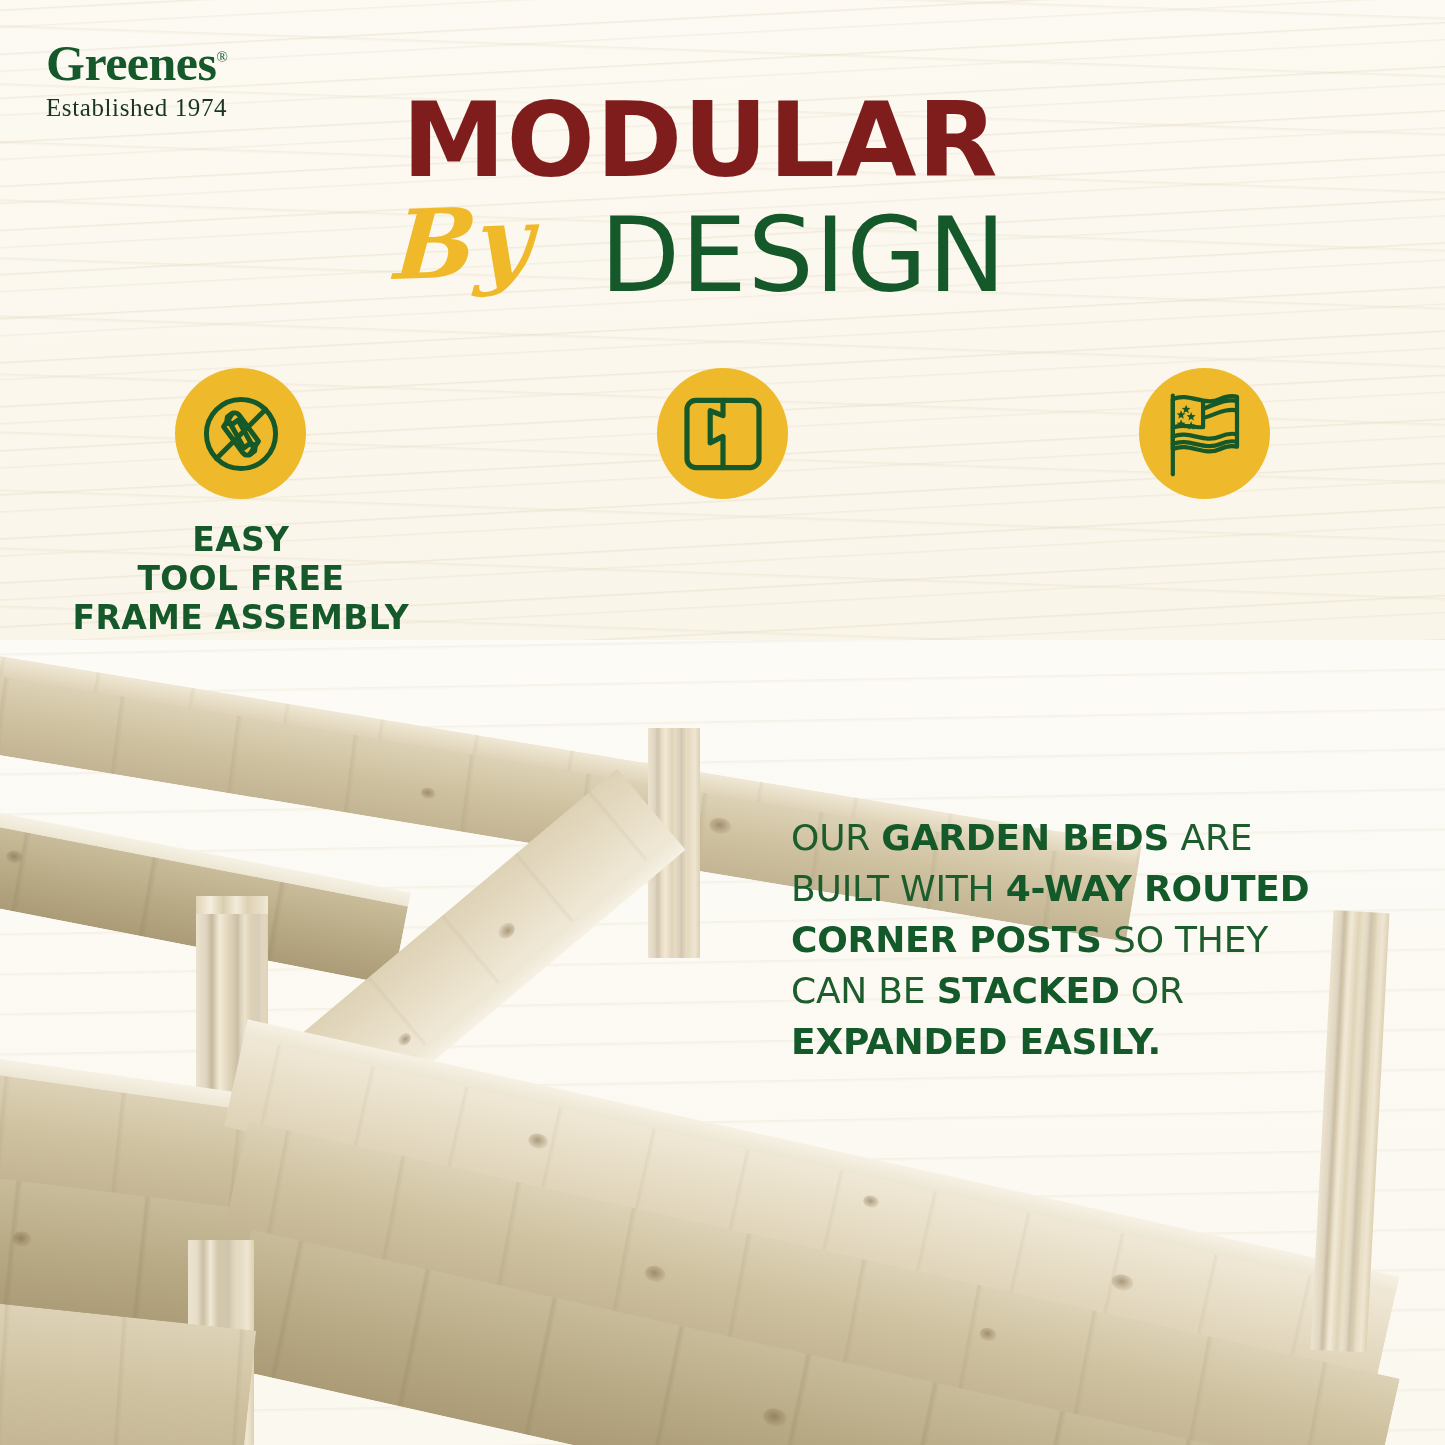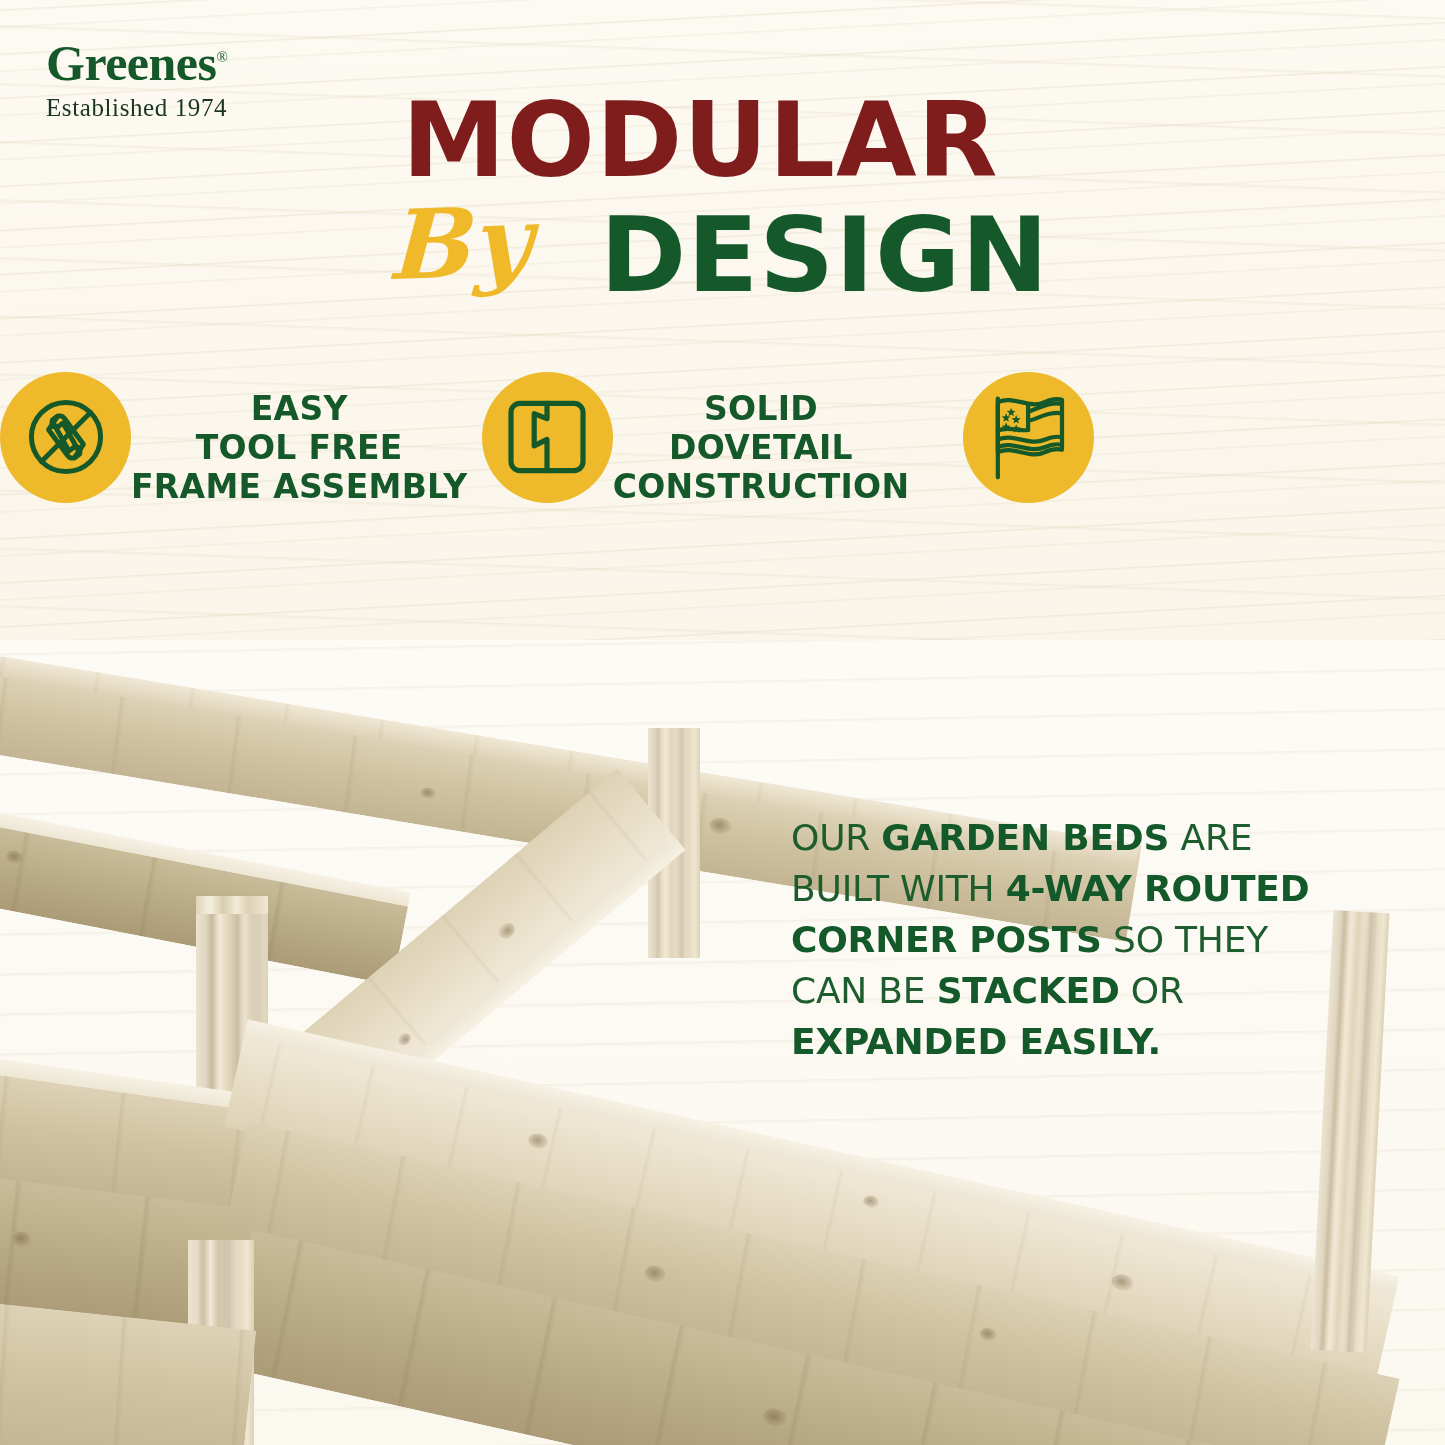--- a/index.html
+++ b/index.html
@@ -113,40 +113,40 @@
     color: #efb929;
     transform: skewX(-6deg) rotate(-2deg);
     transform-origin: left bottom;
     white-space: nowrap;
   }
   .head-design {
     position: absolute;
     left: 208px;
     top: 115px;
     font-family: "DejaVu Sans", sans-serif;
-    font-weight: bold;
+    font-weight: normal;
     font-size: 104px;
     line-height: 1;
     letter-spacing: 1px;
     color: #15592a;
     white-space: nowrap;
   }
 
   
   .features {
     position: absolute;
     left: 0px;
     top: 368px;
     width: 1445px;
     display: flex;
   }
   .feature {
     flex: 1 1 0;
     display: flex;
-    flex-direction: row;
+    flex-direction: column;
     align-items: center;
   }
   .feat-circle {
     width: 131px;
     height: 131px;
     border-radius: 50%;
     background: #eeba2b;
     display: flex;
     align-items: center;
     justify-content: center;
@@ -306,23 +306,20 @@
 
     <div class="feature">
       <div class="feat-circle">
         <span>
           <svg width="80" height="76" viewBox="0 0 100 94" fill="none" stroke="#15592a" stroke-width="6.5" stroke-linecap="round" stroke-linejoin="round">
             <rect x="5" y="5" width="90" height="84" rx="11" ry="11"></rect>
             <path d="M50 5 L50 24 L34 18 L34 58 L50 50 L50 89"></path>
           </svg>
         </span>
       </div>
-      <div class="feat-label">SOLID
-DOVETAIL
-CONSTRUCTION</div>
     </div>
 
     <div class="feature">
       <div class="feat-circle">
         <span>
           <svg width="92" height="88" viewBox="0 0 100 96" fill="none" stroke="#15592a" stroke-width="4.6" stroke-linecap="round" stroke-linejoin="round">
 
             <line x1="16" y1="6" x2="16" y2="92"></line>
 
             <path d="M16 10 C33 2 50 18 67 10 C74 6.8 80 5.6 86 7.4

